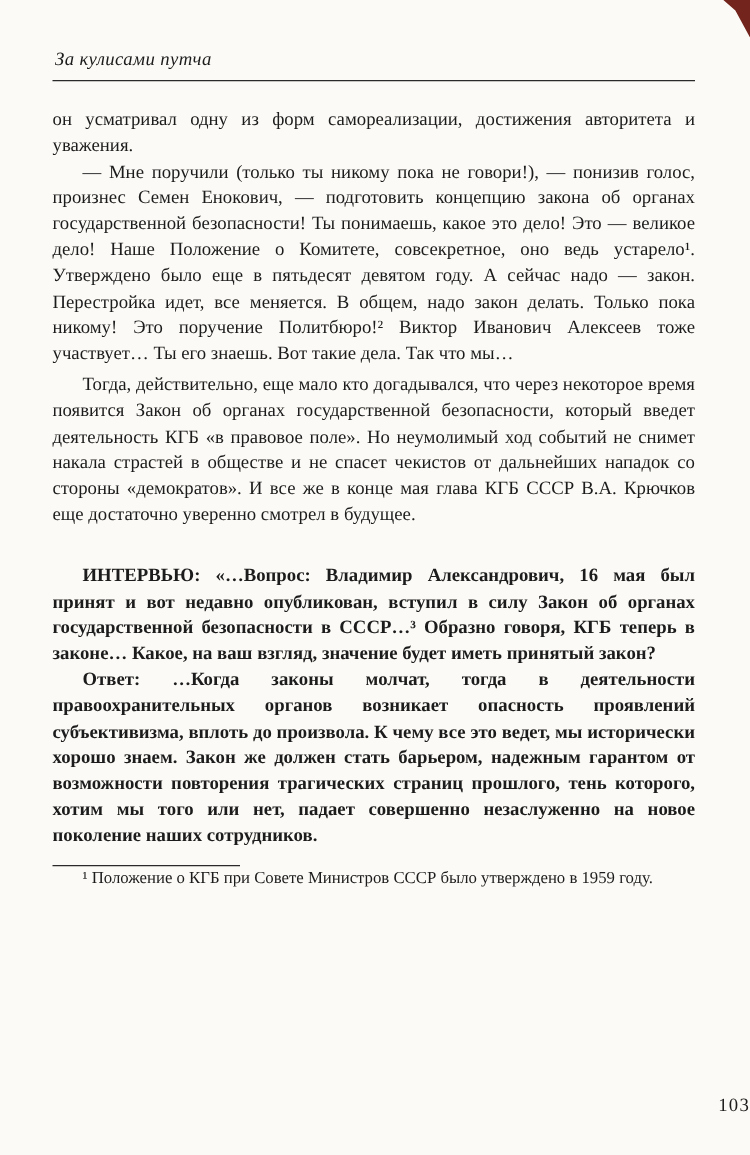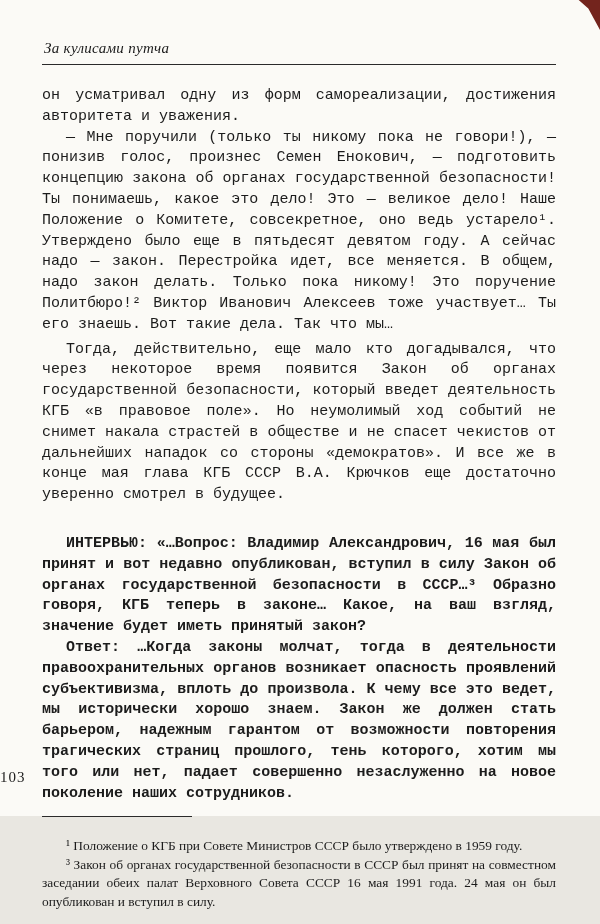--- a/index.html
+++ b/index.html
@@ -7,21 +7,21 @@
   html, body {
     width: 600px;
     height: 924px;
     overflow: hidden;
     background: #e9e7e1;
   }
 
   .page {
     position: relative;
     width: 600px;
-    height: 816px;
+    height: 924px;
     background: #fbfaf6;
     color: #1c1c1c;
     font-family: "Liberation Serif", "DejaVu Serif", serif;
     padding: 40px 44px 0 42px;
   }
 
   
   .corner-mark {
     position: absolute;
     top: 0;
@@ -47,54 +47,53 @@
 
   main {
     margin-top: 21px;
   }
 
   .para {
     font-size: 15px;
     line-height: 20.8px;
     text-align: justify;
     text-indent: 24px;
-    font-family: Liberation Mono, monospace;
   }
 
   .para.no-indent { text-indent: 0; }
 
   .para.bold { font-weight: bold; }
 
   .para.gap-small { margin-top: 4px; }
   .para.gap-large { margin-top: 28px; }
 
   .footnote-rule {
     margin-top: 12px;
     width: 150px;
     height: 1px;
     background: #2a2a2a;
   }
 
   .footnotes {
-    margin-top: 20px;
+    margin-top: 0;
   }
 
   .footnote {
     font-size: 13.4px;
     line-height: 18.6px;
     text-align: justify;
     text-indent: 24px;
   }
 
   .page-number {
     position: absolute;
     bottom: 30px;
     left: 0;
     width: 100%;
-    text-align: left;
+    text-align: right;
     font-size: 15px;
     letter-spacing: 1px;
   }
 </style>
 </head>
 <body>
 
 <div class="page">
 
   <div class="corner-mark"></div>
@@ -109,18 +108,17 @@
     <p class="para">— Мне поручили (только ты никому пока не говори!), — понизив голос, произнес Семен Енокович, — подготовить концепцию закона об органах государственной безопасности! Ты понимаешь, какое это дело! Это — великое дело! Наше Положение о Комитете, совсекретное, оно ведь устарело¹. Утверждено было еще в пятьдесят девятом году. А сейчас надо — закон. Перестройка идет, все меняется. В общем, надо закон делать. Только пока никому! Это поручение Политбюро!² Виктор Иванович Алексеев тоже участвует… Ты его знаешь. Вот такие дела. Так что мы…</p>
     <p class="para gap-small">Тогда, действительно, еще мало кто догадывался, что через некоторое время появится Закон об органах государственной безопасности, который введет деятельность КГБ «в правовое поле». Но неумолимый ход событий не снимет накала страстей в обществе и не спасет чекистов от дальнейших нападок со стороны «демократов». И все же в конце мая глава КГБ СССР В.А. Крючков еще достаточно уверенно смотрел в будущее.</p>
     <p class="para bold gap-large">ИНТЕРВЬЮ: «…Вопрос: Владимир Александрович, 16 мая был принят и вот недавно опубликован, вступил в силу Закон об органах государственной безопасности в СССР…³ Образно говоря, КГБ теперь в законе… Какое, на ваш взгляд, значение будет иметь принятый закон?</p>
     <p class="para bold">Ответ: …Когда законы молчат, тогда в деятельности правоохранительных органов возникает опасность проявлений субъективизма, вплоть до произвола. К чему все это ведет, мы исторически хорошо знаем. Закон же должен стать барьером, надежным гарантом от возможности повторения трагических страниц прошлого, тень которого, хотим мы того или нет, падает совершенно незаслуженно на новое поколение наших сотрудников.</p>
   </main>
 
   <footer>
     <div class="footnote-rule"></div>
     <div class="footnotes">
       <p class="footnote">¹ Положение о КГБ при Совете Министров СССР было утверждено в 1959 году.</p>
-      <p class="footnote">³ Закон об органах государственной безопасности в СССР был принят на совместном заседании обеих палат Верховного Совета СССР 16 мая 1991 года. 24 мая он был опубликован и вступил в силу.</p>
     </div>
     <div class="page-number">103</div>
   </footer>
 
 </div>
 
 </body></html>

